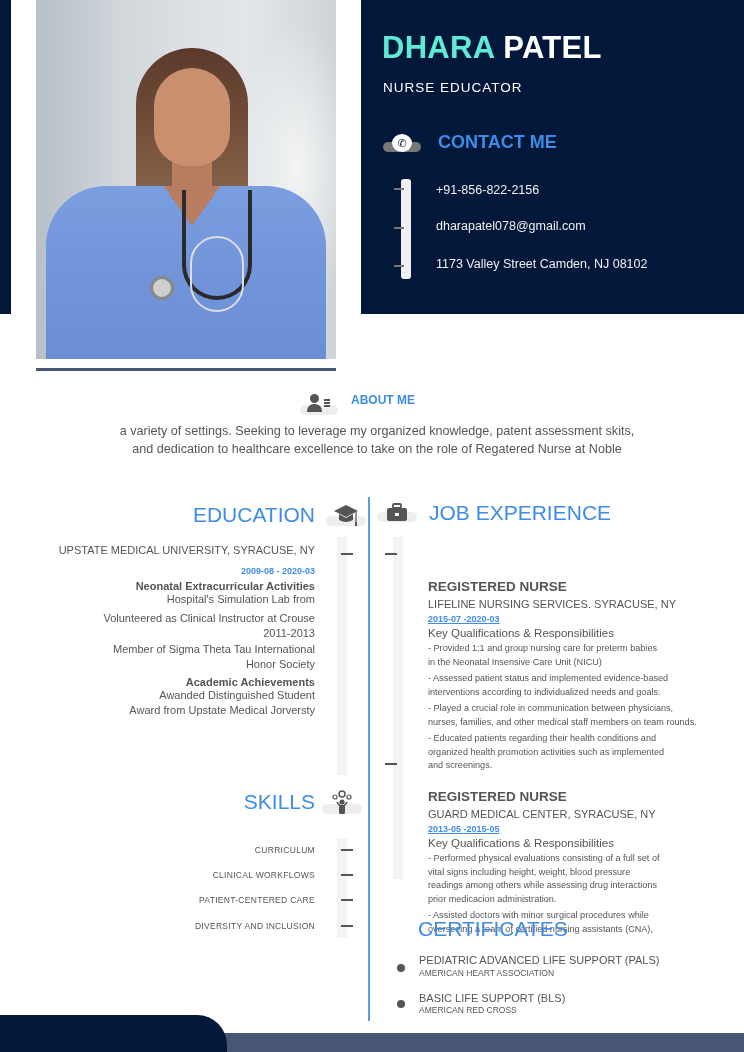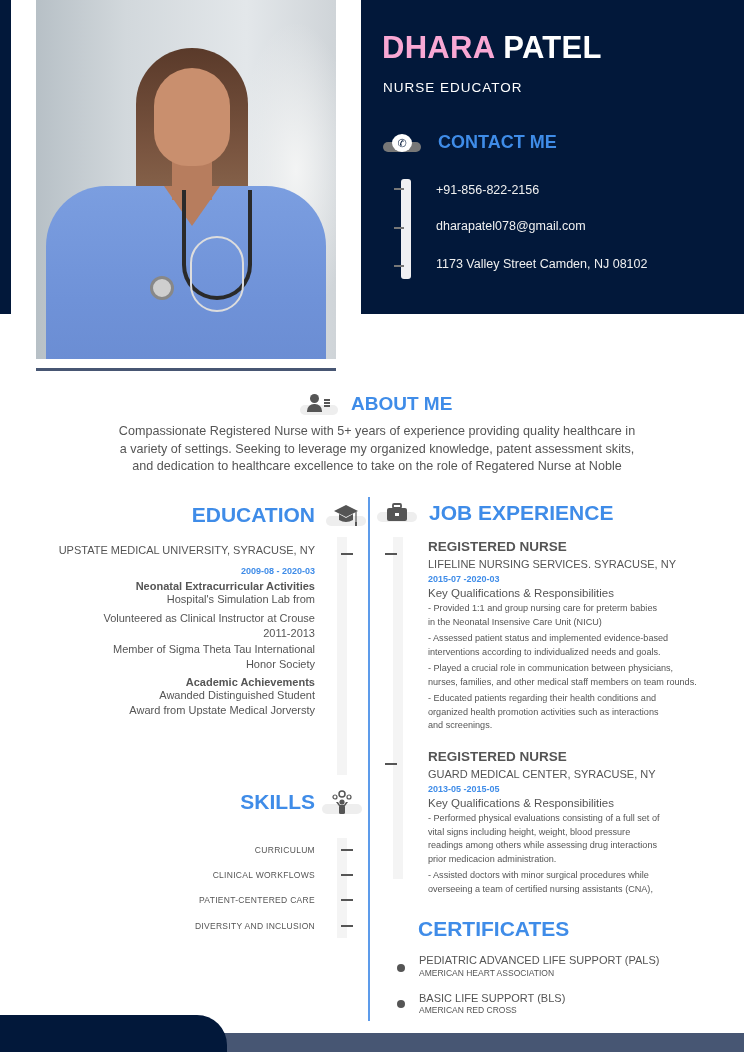--- a/index.html
+++ b/index.html
@@ -15,59 +15,59 @@
   .photo .neck { position:absolute; left:136px; top:150px; width:40px; height:50px; background:#b77d5e; }
   .photo .scrubs { position:absolute; left:10px; top:186px; width:280px; height:190px; border-radius:60px 60px 0 0; background:linear-gradient(180deg,#7b9ee0 0%,#6f92d8 60%,#6a8cd2 100%); }
   .photo .vneck { position:absolute; left:128px; top:186px; width:0; height:0; border-left:28px solid transparent; border-right:28px solid transparent; border-top:40px solid #b77d5e; }
   .photo .steth { position:absolute; left:146px; top:190px; width:70px; height:110px; border:4px solid #2a2a2a; border-top:none; border-radius:0 0 35px 35px; }
   .photo .steth2 { position:absolute; left:154px; top:236px; width:54px; height:76px; border:2px solid #ddd; border-radius:27px; }
   .photo .chest { position:absolute; left:114px; top:276px; width:24px; height:24px; border-radius:50%; background:#cfcfcf; border:3px solid #888; }
   .photo-underline { position:absolute; left:36px; top:368px; width:300px; height:3px; background:#475673; }
 
   .header { position:absolute; left:361px; top:0; width:383px; height:314px; background:#02183a; }
   .name { position:absolute; left:21px; top:30px; font-size:31px; font-weight:bold; letter-spacing:0.3px; }
-  .name .first { color:#f9a8d4; }
+  .name .first { color:#5eead4; }
   .name .last { color:#ffffff; }
   .job-title { position:absolute; left:22px; top:80px; color:#ffffff; font-size:13.5px; letter-spacing:1px; }
   .contact-icon { position:absolute; left:22px; top:134px; width:38px; height:18px; }
   .contact-icon .pill { position:absolute; left:0; top:8px; width:38px; height:10px; border-radius:5px; background:#777; }
   .contact-icon .circ { position:absolute; left:9px; top:0; width:20px; height:18px; border-radius:50%; background:#fff; color:#02183a; font-size:11px; text-align:center; line-height:18px; }
   .contact-heading { position:absolute; left:77px; top:132px; color:#3f8ce8; font-size:18px; font-weight:bold; }
   .contact-rail { position:absolute; left:40px; top:179px; width:10px; height:100px; background:#f0f0f3; border-radius:3px; }
   .contact-tick { position:absolute; left:33px; width:10px; height:2px; background:#777; }
   .contact-item { position:absolute; left:75px; color:#f0f0f0; font-size:12.5px; }
 
   .about-icon { position:absolute; left:300px; top:393px; width:38px; height:22px; }
   .about-icon .pill { position:absolute; left:0; top:12px; width:38px; height:10px; border-radius:5px; background:#eee; }
   .about-icon .head { position:absolute; left:10px; top:1px; width:9px; height:9px; border-radius:50%; background:#555; }
   .about-icon .body { position:absolute; left:7px; top:11px; width:15px; height:8px; border-radius:7px 7px 0 0; background:#555; }
   .about-icon .lines { position:absolute; left:24px; top:6px; width:6px; height:2px; background:#555; box-shadow:0 3px 0 #555, 0 6px 0 #555; }
-  .about-heading { position:absolute; left:351px; top:393px; color:#3f8ce8; font-size:19px; font-weight:bold; }
+  .about-heading { position:absolute; left:351px; top:393px; color:#3f8ce8; font-size:12px; font-weight:bold; }
   .about-text { position:absolute; left:80px; top:423px; width:594px; text-align:center; font-size:12.6px; line-height:17.5px; color:#555; }
 
   .divider { position:absolute; left:368px; top:497px; width:2px; height:524px; background:#5d9bea; }
 
-  .section-heading { position:absolute; color:#3f8ce8; font-size:21px; font-weight:bold; }
+  .section-heading { position:absolute; color:#3f8ce8; font-size:21px; font-weight:normal; }
   .icon-pill { position:absolute; width:40px; height:10px; border-radius:5px; background:#eee; }
   .grey-rail { position:absolute; width:10px; background:#f4f4f4; }
   .dash { position:absolute; width:12px; height:2px; background:#555; }
 
   .edu-block { position:absolute; right:429px; text-align:right; }
   .edu-degree { font-size:13.5px; font-weight:bold; color:#555; }
   .edu-school { font-size:11px; color:#555; margin-top:4px; }
   .edu-date { font-size:9px; color:#3f8ce8; margin-top:10px; font-weight:bold; }
   .edu-sub { font-size:11px; font-weight:bold; color:#555; margin-top:4px; }
   .edu-line { font-size:11px; color:#555; line-height:15.5px; }
 
   .skill { position:absolute; right:429px; font-size:8.5px; color:#555; letter-spacing:0.3px; }
 
-  .job { position:absolute; left:428px; width:310px; }
+  .job { position:absolute; left:428px; width:310px;margin-top:40px; }
   .job-role { font-size:13.5px; font-weight:bold; color:#555; }
   .job-company { font-size:11px; color:#555; margin-top:4px; }
-  .job-date { font-size:9px; color:#3f8ce8; margin-top:4px; font-weight:bold; }
+  .job-date { font-size:9px; color:#3f8ce8; margin-top:4px; font-weight:bold;text-decoration:underline; }
   .job-kq { font-size:11.5px; color:#555; margin-top:3px; }
   .job-bullet { font-size:9.1px; color:#555; line-height:13.5px; margin-top:3px; }
 
   .cert-dot { position:absolute; left:397px; width:8px; height:8px; border-radius:50%; background:#555; }
   .cert-name { position:absolute; left:419px; font-size:11px; color:#555; }
   .cert-org { position:absolute; left:419px; font-size:8.5px; color:#555; }
 
   .footer-bar { position:absolute; left:0; top:1033px; width:744px; height:19px; background:#475673; }
   .footer-tab { position:absolute; left:0; top:1015px; width:227px; height:37px; background:#02183a; border-radius:0 30px 0 0; }
 </style>
@@ -113,21 +113,20 @@
 </div>
 
 <div class="about-icon">
   <div class="pill"></div>
   <div class="head"></div>
   <div class="body"></div>
   <div class="lines"></div>
 </div>
 <div class="about-heading">ABOUT ME</div>
 <div class="about-text">
-  <div>Compassionate Registered Nurse with 5+ years of experience providing quality healthcare in</div>
   <div>a variety of settings. Seeking to leverage my organized knowledge, patent assessment skits,</div>
   <div>and dedication to healthcare excellence to take on the role of Regatered Nurse at Noble</div>
 </div>
 
 <div class="divider"></div>
 
 <div class="section-heading" style="right:429px; top:503px">EDUCATION</div>
 <div class="icon-pill" style="left:326px; top:516px"></div>
 <svg style="position:absolute; left:333px; top:503px" width="26" height="24" viewBox="0 0 26 24">
   <polygon points="13,2 25,8 13,14 1,8" fill="#555"></polygon>
@@ -199,21 +198,21 @@
   <div class="job-bullet">
     <div>- Assessed patient status and implemented evidence-based</div>
     <div>interventions according to individualized needs and goals.</div>
   </div>
   <div class="job-bullet">
     <div>- Played a crucial role in communication between physicians,</div>
     <div>nurses, families, and other medical staff members on team rounds.</div>
   </div>
   <div class="job-bullet">
     <div>- Educated patients regarding their health conditions and</div>
-    <div>organized health promotion activities such as interactions</div>
+    <div>organized health promotion activities such as implemented</div>
     <div>and screenings.</div>
   </div>
 </div>
 
 <div class="job" style="top:749px">
   <div class="job-role">REGISTERED NURSE</div>
   <div class="job-company">GUARD MEDICAL CENTER, SYRACUSE, NY</div>
   <div class="job-date">2013-05 -2015-05</div>
   <div class="job-kq">Key Qualifications &amp; Responsibilities</div>
   <div class="job-bullet">

